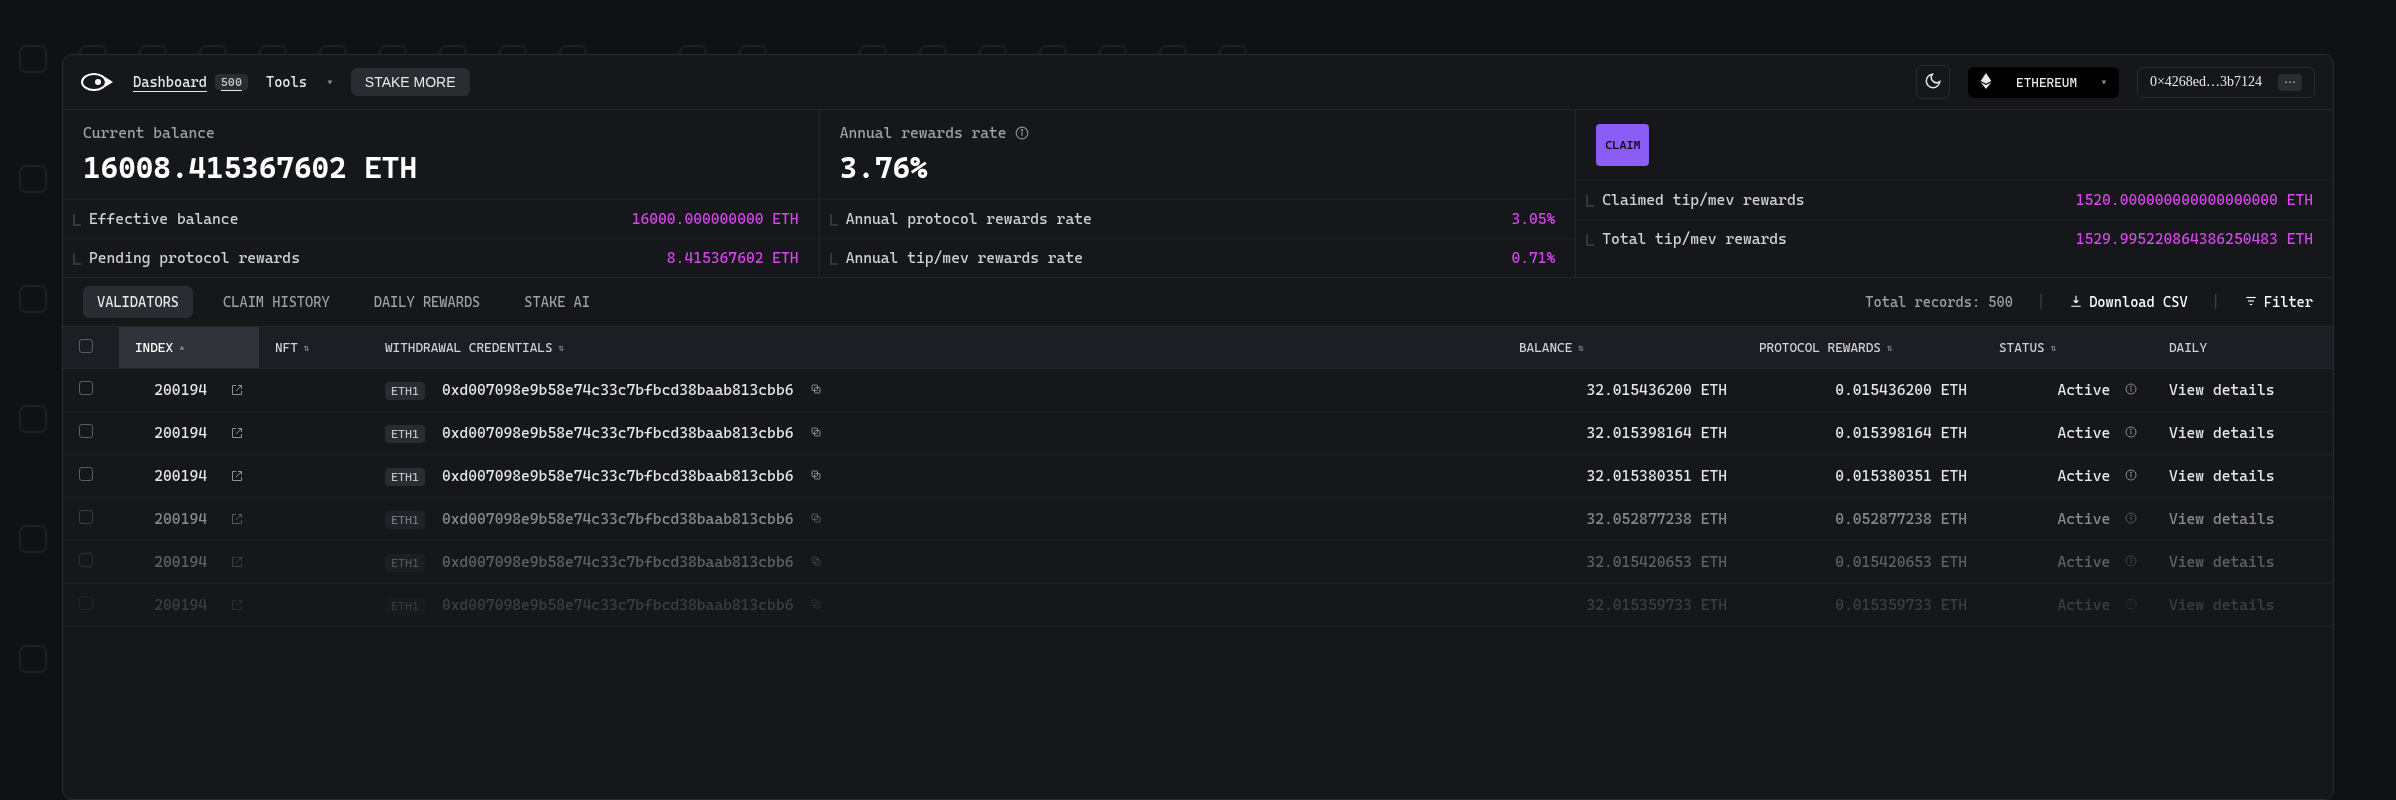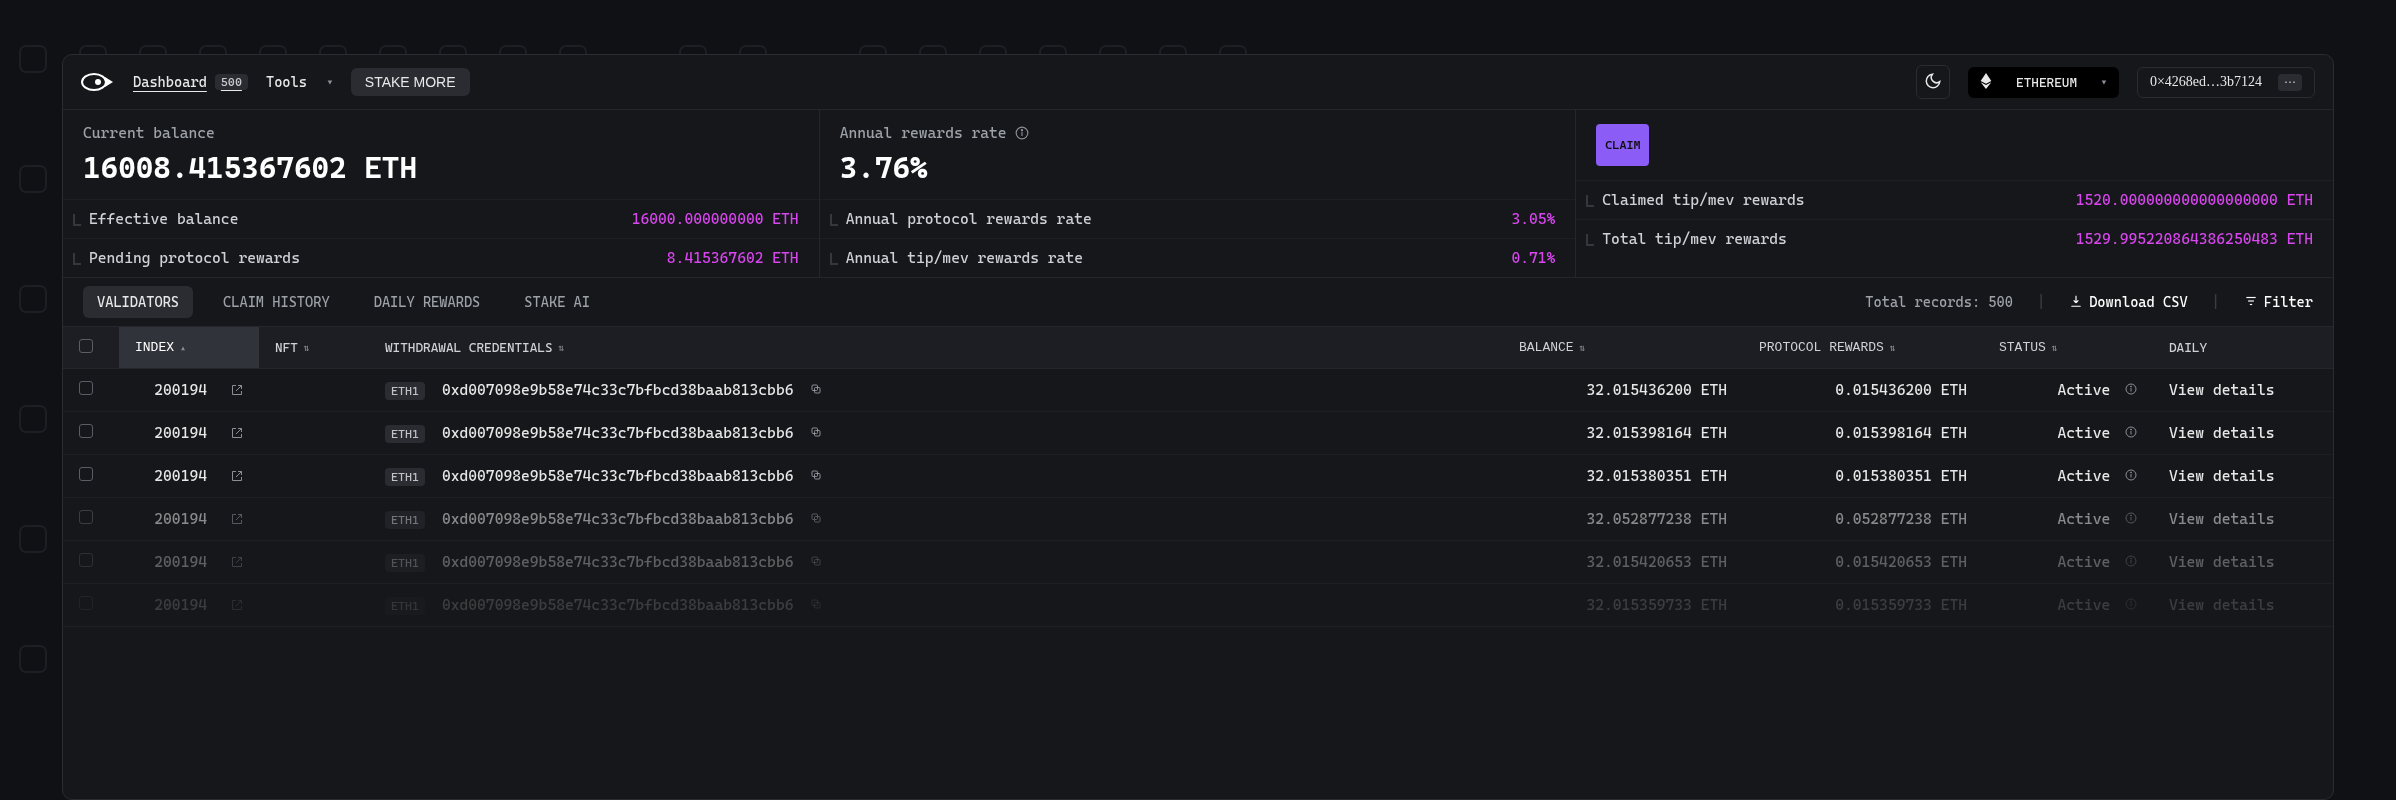--- a/index.html
+++ b/index.html
@@ -125,21 +125,21 @@
   .table tbody tr.fade1 td { opacity: 0.55; }
   .table tbody tr.fade2 td { opacity: 0.35; }
   .table tbody tr.fade3 td { opacity: 0.18; }
   .checkbox {
     width: 14px; height: 14px; border: 1.5px solid #5a5d65; border-radius: 3px;
     display: inline-block;
   }
   .ethbadge { background: #2a2c32; color: #bfc2c8; font-size: 12px; padding: 2px 6px; border-radius: 4px; margin-right: 8px;}
   .mono { color: #e8e8e8; }
   .small-icon { color: #8b8e96; display:inline-flex; align-items:center; }
-  .th-right { text-align: left; font-family: Liberation Mono, monospace; }
+  .th-right { text-align: left; }
   .td-right { text-align: right; }
   .sort { display:inline-flex; align-items:center; gap:6px;}
   .chev { font-size:10px; color:#8b8e96;}
   .sep { color:#3a3c42; margin: 0 8px;}
   .bal-wrap { display:inline-flex; gap:24px; align-items:center; }
 </style>
 </head>
 <body>
 
 <div class="bg-squares">

